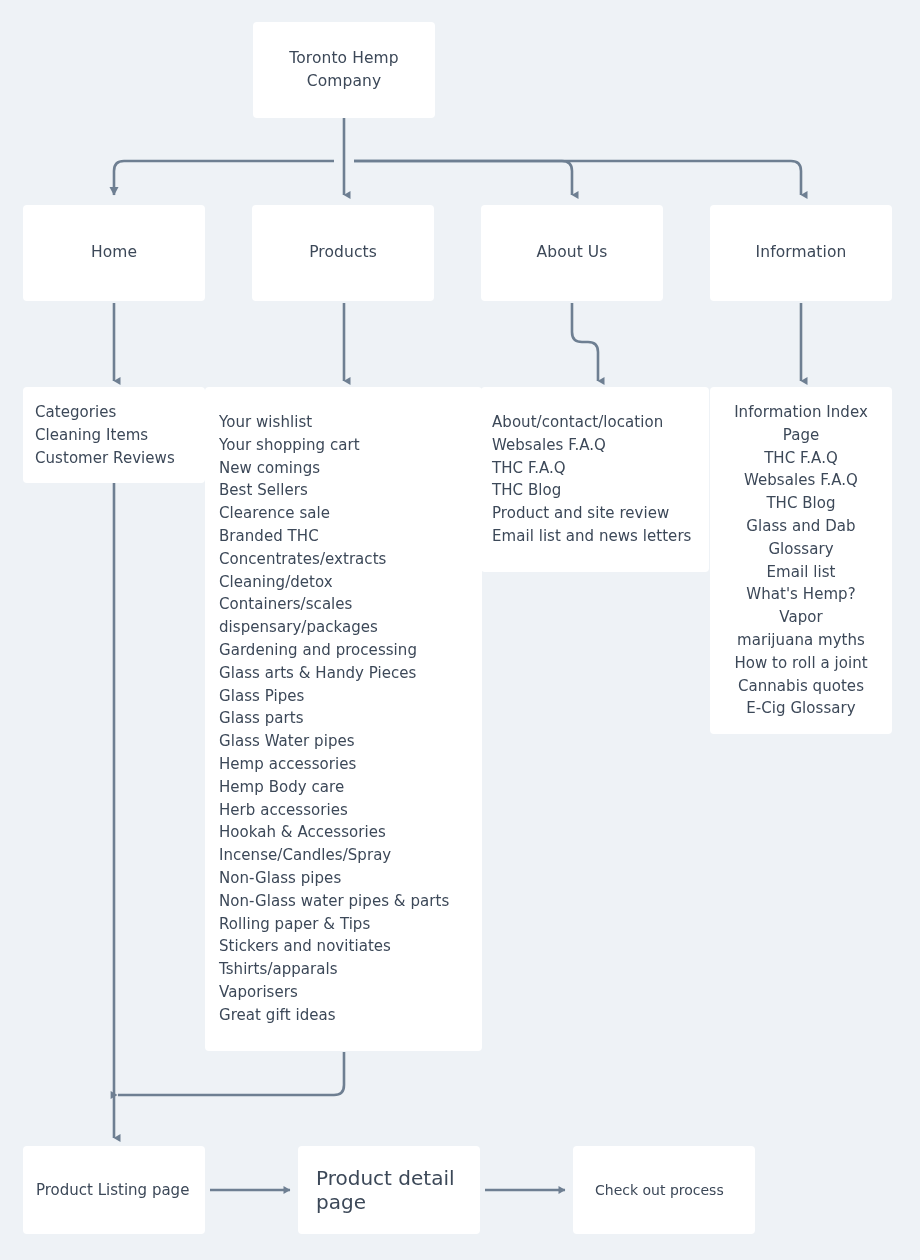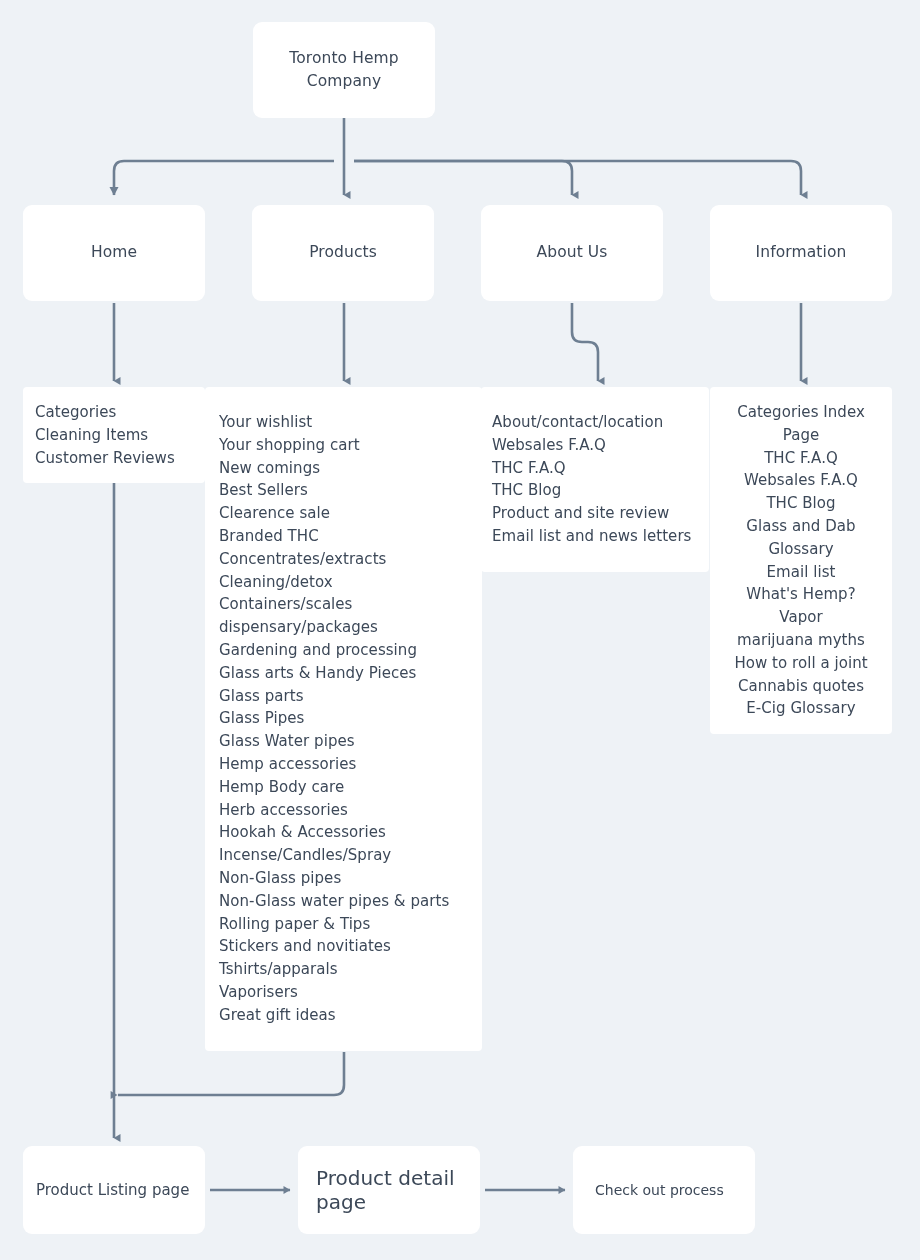--- a/index.html
+++ b/index.html
@@ -24,21 +24,21 @@
     position: absolute;
     left: 0;
     top: 0;
     width: 920px;
     height: 1260px;
     pointer-events: none;
   }
   .node {
     position: absolute;
     background: #ffffff;
-    border-radius: 9px;
+    border-radius: 4px;
     box-sizing: border-box;
     z-index: 2;
   }
   .node.center {
     display: flex;
     align-items: center;
     justify-content: center;
     text-align: center;
     font-size: 15.5px;
     line-height: 1.5;
@@ -156,22 +156,22 @@
         <li>New comings</li>
         <li>Best Sellers</li>
         <li>Clearence sale</li>
         <li>Branded THC</li>
         <li>Concentrates/extracts</li>
         <li>Cleaning/detox</li>
         <li>Containers/scales</li>
         <li>dispensary/packages</li>
         <li>Gardening and processing</li>
         <li>Glass arts &amp; Handy Pieces</li>
+        <li>Glass Pipes</li>
         <li>Glass parts</li>
-        <li>Glass Pipes</li>
         <li>Glass Water pipes</li>
         <li>Hemp accessories</li>
         <li>Hemp Body care</li>
         <li>Herb accessories</li>
         <li>Hookah &amp; Accessories</li>
         <li>Incense/Candles/Spray</li>
         <li>Non-Glass pipes</li>
         <li>Non-Glass water pipes &amp; parts</li>
         <li>Rolling paper &amp; Tips</li>
         <li>Stickers and novitiates</li>
@@ -187,21 +187,21 @@
         <li>Websales F.A.Q</li>
         <li>THC F.A.Q</li>
         <li>THC Blog</li>
         <li>Product and site review</li>
         <li>Email list and news letters</li>
       </ul>
   </div>
 
   <div class="list-node align-center" style="left:710px;top:387px;width:182px;padding-top:14px;padding-bottom:14px;padding-left:8px;padding-right:8px;">
     <ul>
-        <li>Categories Index</li>
+        <li>Information Index</li>
         <li>Page</li>
         <li>THC F.A.Q</li>
         <li>Websales F.A.Q</li>
         <li>THC Blog</li>
         <li>Glass and Dab</li>
         <li>Glossary</li>
         <li>Email list</li>
         <li>What's Hemp?</li>
         <li>Vapor</li>
         <li>marijuana myths</li>

